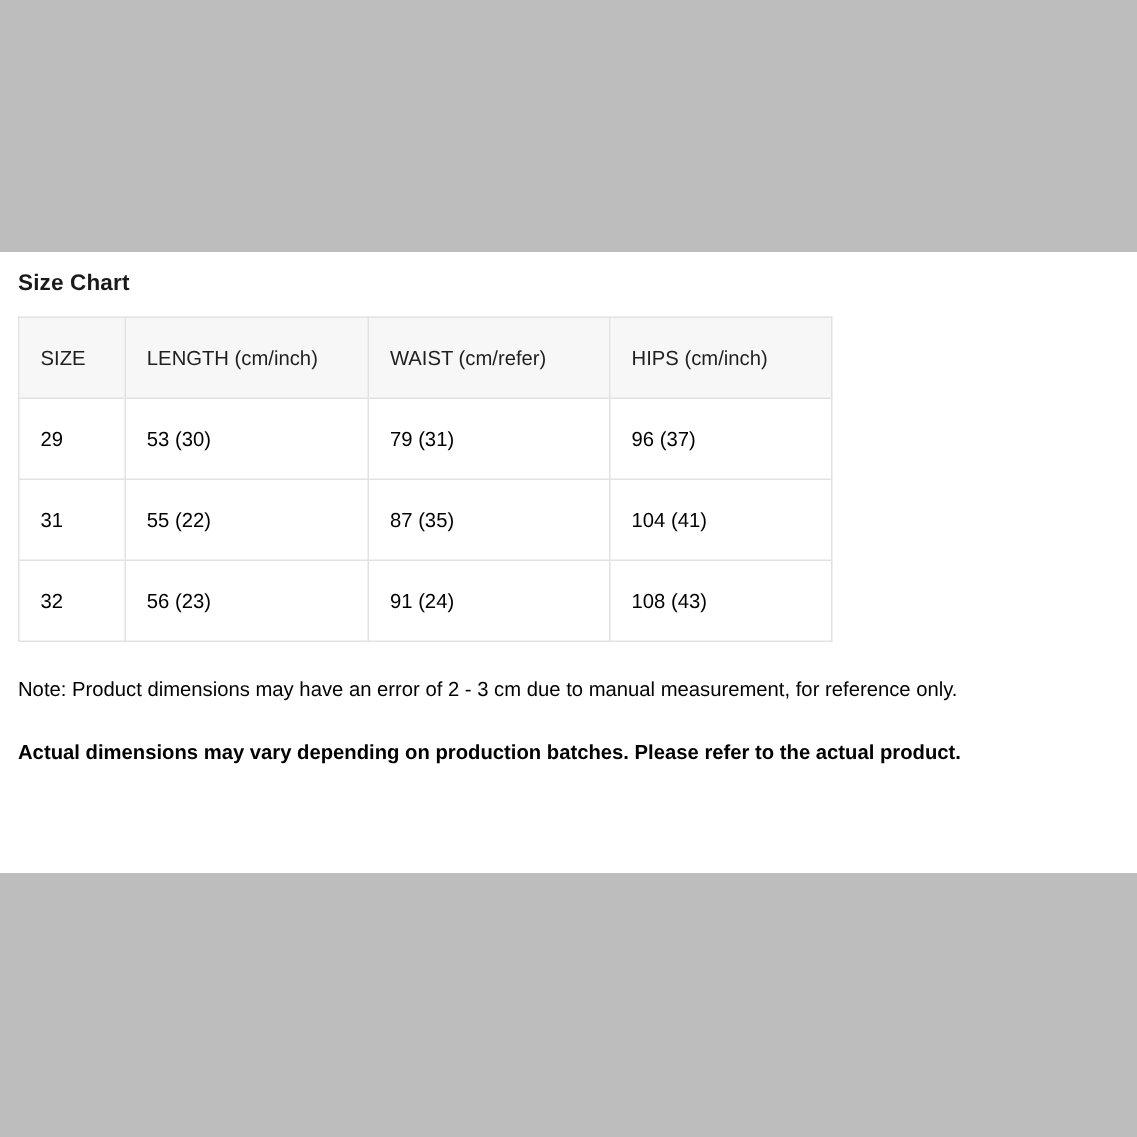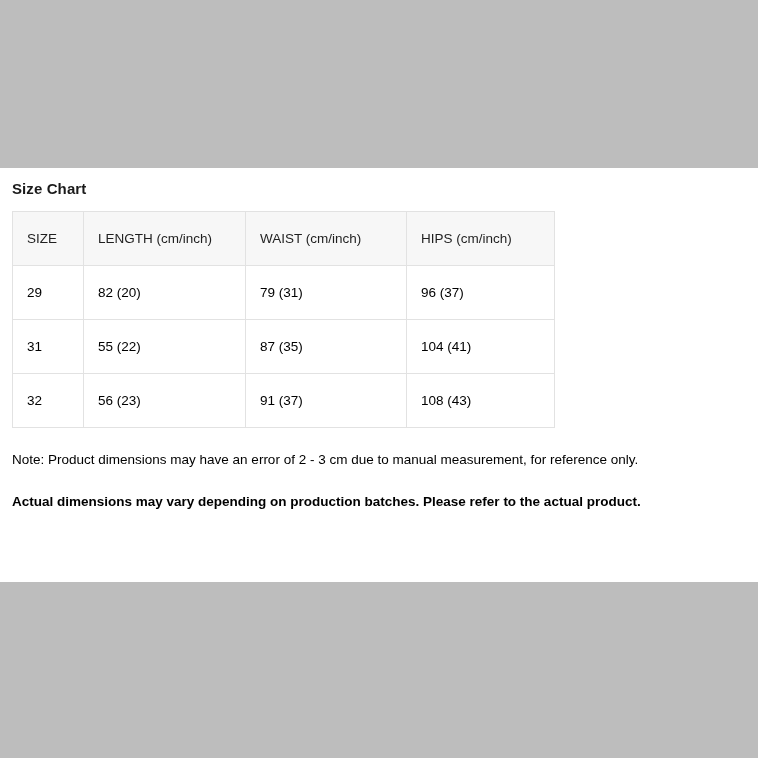--- a/index.html
+++ b/index.html
@@ -106,41 +106,41 @@
       <colgroup>
         <col class="c0">
         <col class="c1">
         <col class="c2">
         <col class="c3">
       </colgroup>
       <thead>
         <tr>
           <th>SIZE</th>
           <th>LENGTH (cm/inch)</th>
-          <th>WAIST (cm/inch)</th>
+          <th>WAIST (cm/refer)</th>
           <th>HIPS (cm/inch)</th>
         </tr>
       </thead>
       <tbody>
         <tr>
           <td>29</td>
-          <td>82 (20)</td>
+          <td>53 (30)</td>
           <td>79 (31)</td>
           <td>96 (37)</td>
         </tr>
         <tr>
           <td>31</td>
           <td>55 (22)</td>
           <td>87 (35)</td>
           <td>104 (41)</td>
         </tr>
         <tr>
           <td>32</td>
           <td>56 (23)</td>
-          <td>91 (37)</td>
+          <td>91 (24)</td>
           <td>108 (43)</td>
         </tr>
       </tbody>
     </table>
 
     <p class="note">Note: Product dimensions may have an error of 2 - 3 cm due to manual measurement, for reference only.</p>
     <p class="note second">Actual dimensions may vary depending on production batches. Please refer to the actual product.</p>
 
   </div>
 

